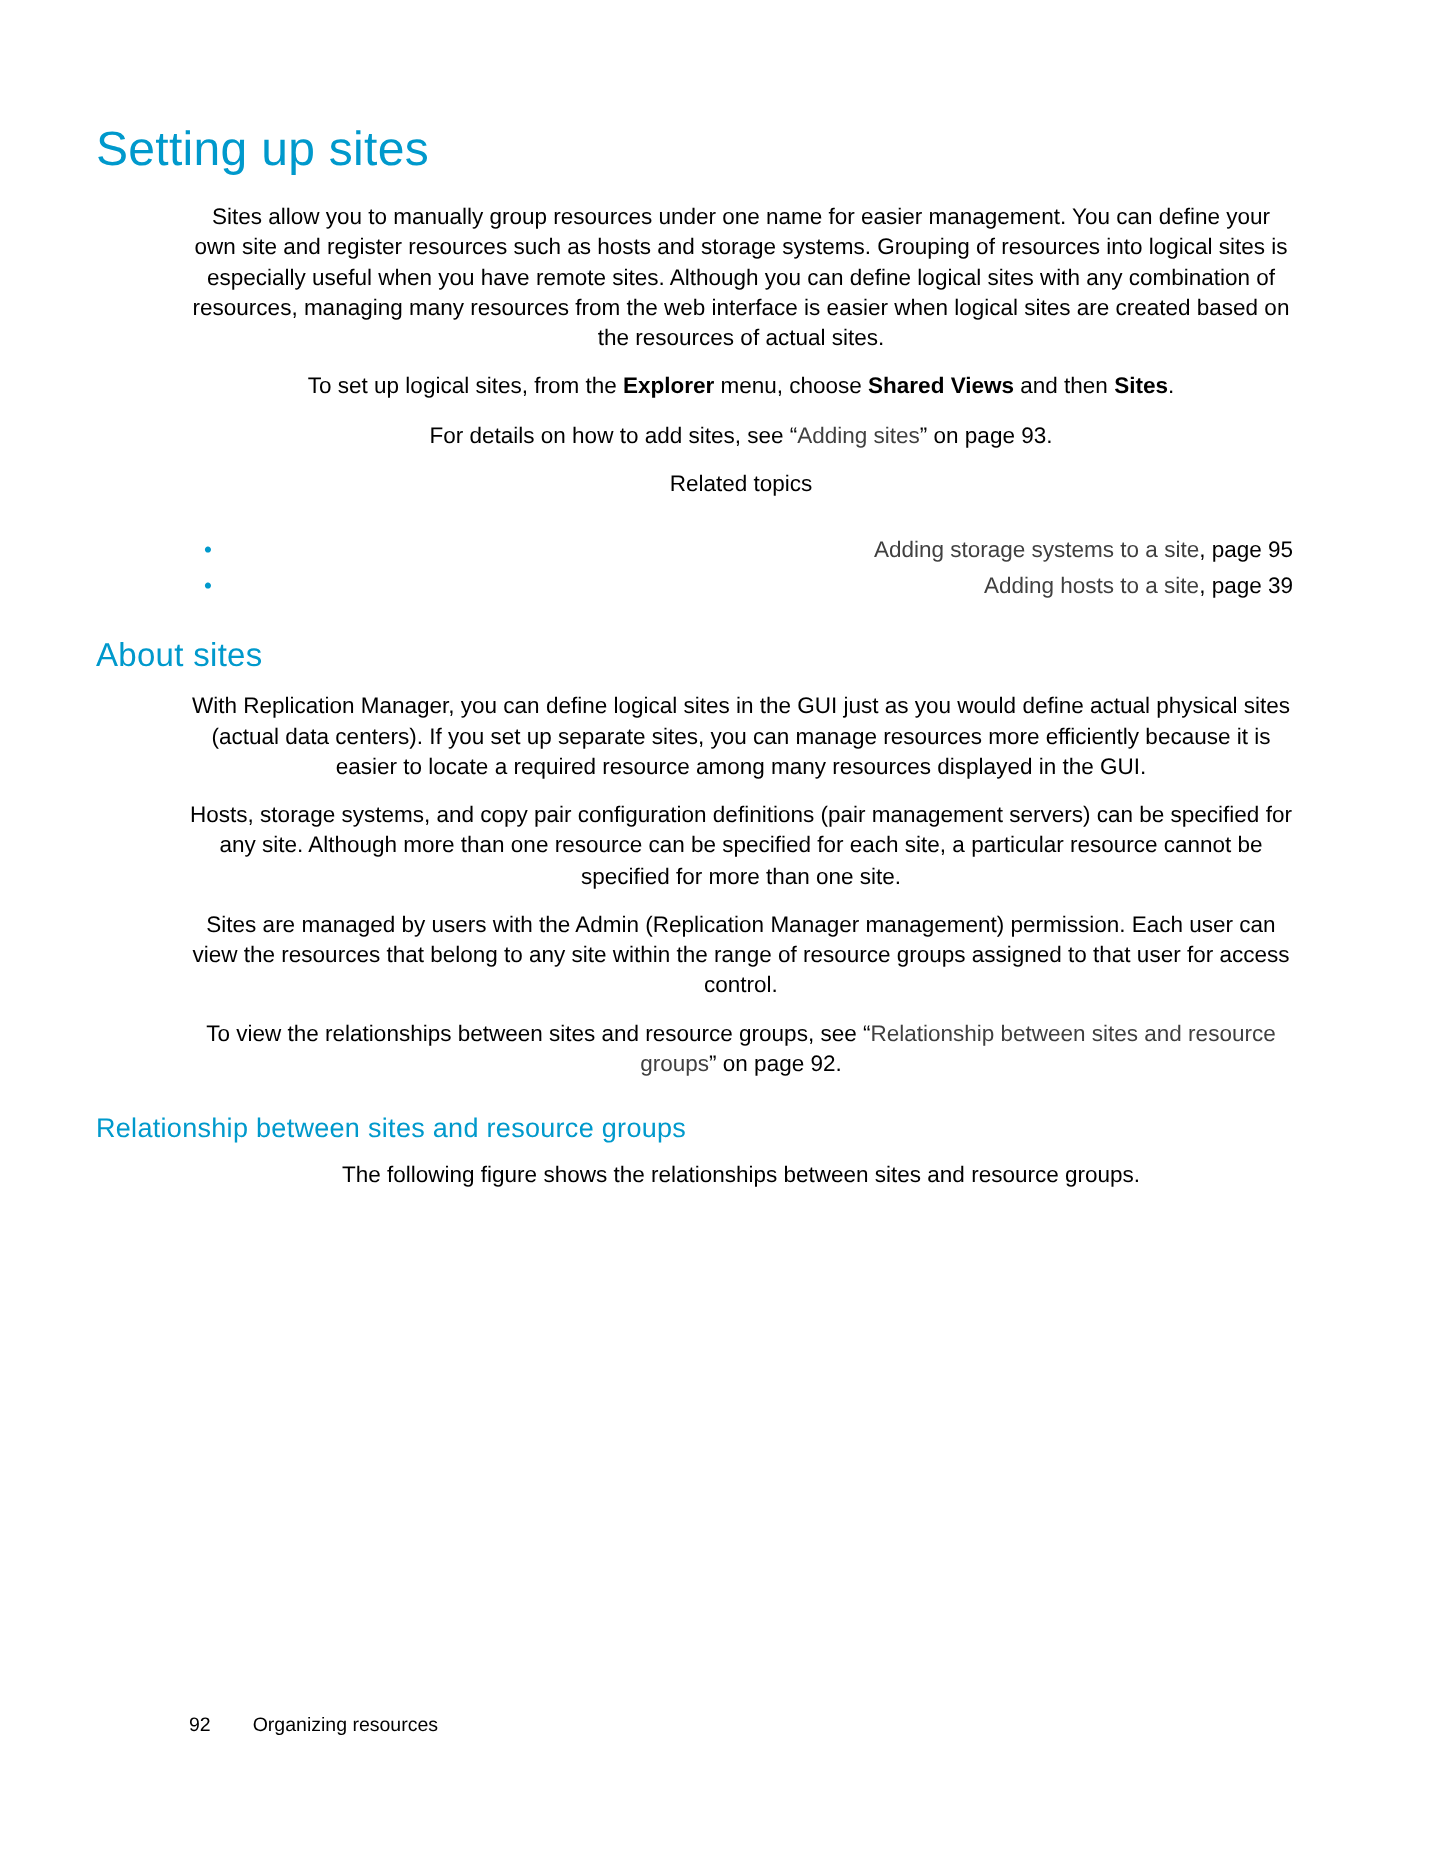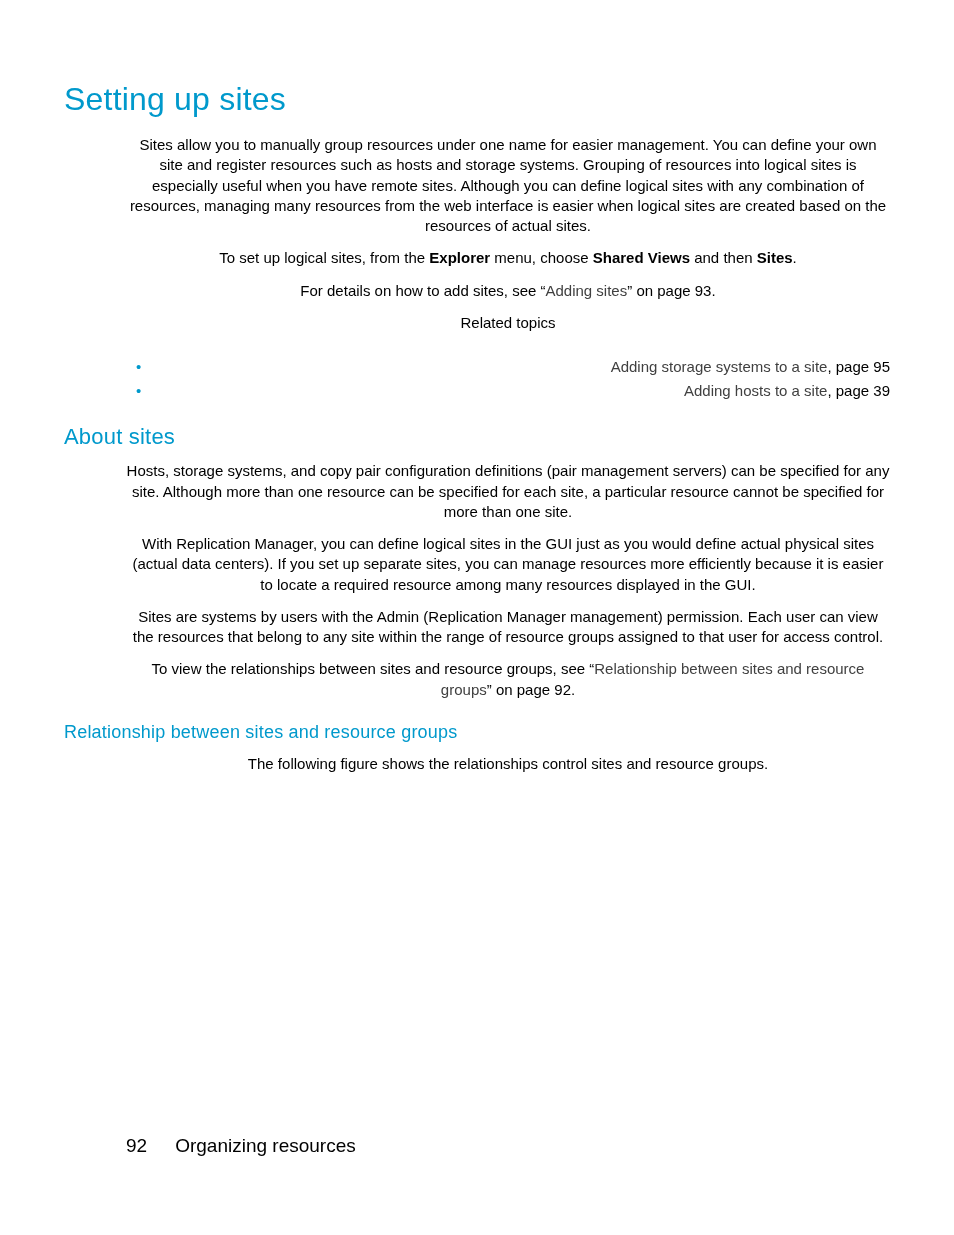--- a/index.html
+++ b/index.html
@@ -11,21 +11,21 @@
     font-family: "Futura", "Century Gothic", "Avant Garde", sans-serif;
     font-size: 15px;
     line-height: 1.35;
     color: #000;
     background: #fff;
     box-sizing: border-box;
     position: relative;
     font-weight: 300;
   }
   .page {
-    padding: 78px 64px 0 64px;
+    padding: 78px 92px 0 64px;
   }
   h1 {
     font-weight: 300;
     font-size: 32px;
     color: #0099cc;
     margin: 0 0 14px 0;
     letter-spacing: 0.2px;
   }
   h2 {
     font-weight: 300;
@@ -75,21 +75,21 @@
     line-height: 1.35;
   }
   .related-heading {
     font-weight: 400;
     margin: 4px 0 24px 0;
   }
   .footer {
     position: absolute;
     left: 126px;
     bottom: 76px;
-    font-size: 19px;
+    font-size: 13px;
     text-align: right;
   }
   .footer .pnum {
     display: inline-block;
     margin-right: 28px;
   }
 </style>
 </head>
 <body>
 
@@ -115,28 +115,28 @@
         <span class="link">Adding storage systems to a site</span><span>, page 95</span>
       </li>
       <li>
         <span class="link">Adding hosts to a site</span><span>, page 39</span>
       </li>
     </ul>
   </div>
 
   <div class="body-block">
     <h2>About sites</h2>
+    <p>With Replication Manager, you can define logical sites in the GUI just as you would define actual physical sites (actual data centers). If you set up separate sites, you can manage resources more efficiently because it is easier to locate a required resource among many resources displayed in the GUI.</p>
     <p>Hosts, storage systems, and copy pair configuration definitions (pair management servers) can be specified for any site. Although more than one resource can be specified for each site, a particular resource cannot be specified for more than one site.</p>
-    <p>With Replication Manager, you can define logical sites in the GUI just as you would define actual physical sites (actual data centers). If you set up separate sites, you can manage resources more efficiently because it is easier to locate a required resource among many resources displayed in the GUI.</p>
-    <p>Sites are systems by users with the Admin (Replication Manager management) permission. Each user can view the resources that belong to any site within the range of resource groups assigned to that user for access control.</p>
+    <p>Sites are managed by users with the Admin (Replication Manager management) permission. Each user can view the resources that belong to any site within the range of resource groups assigned to that user for access control.</p>
     <p>
       <span>To view the relationships between sites and resource groups, see “</span><span class="link">Relationship between sites and resource groups</span><span>” on page 92.</span>
     </p>
 
     <h3>Relationship between sites and resource groups</h3>
-    <p>The following figure shows the relationships control sites and resource groups.</p>
+    <p>The following figure shows the relationships between sites and resource groups.</p>
   </div>
 
 </div>
 
 <div class="footer">
   <span class="pnum">92</span><span>Organizing resources</span>
 </div>
 
 </body></html>

